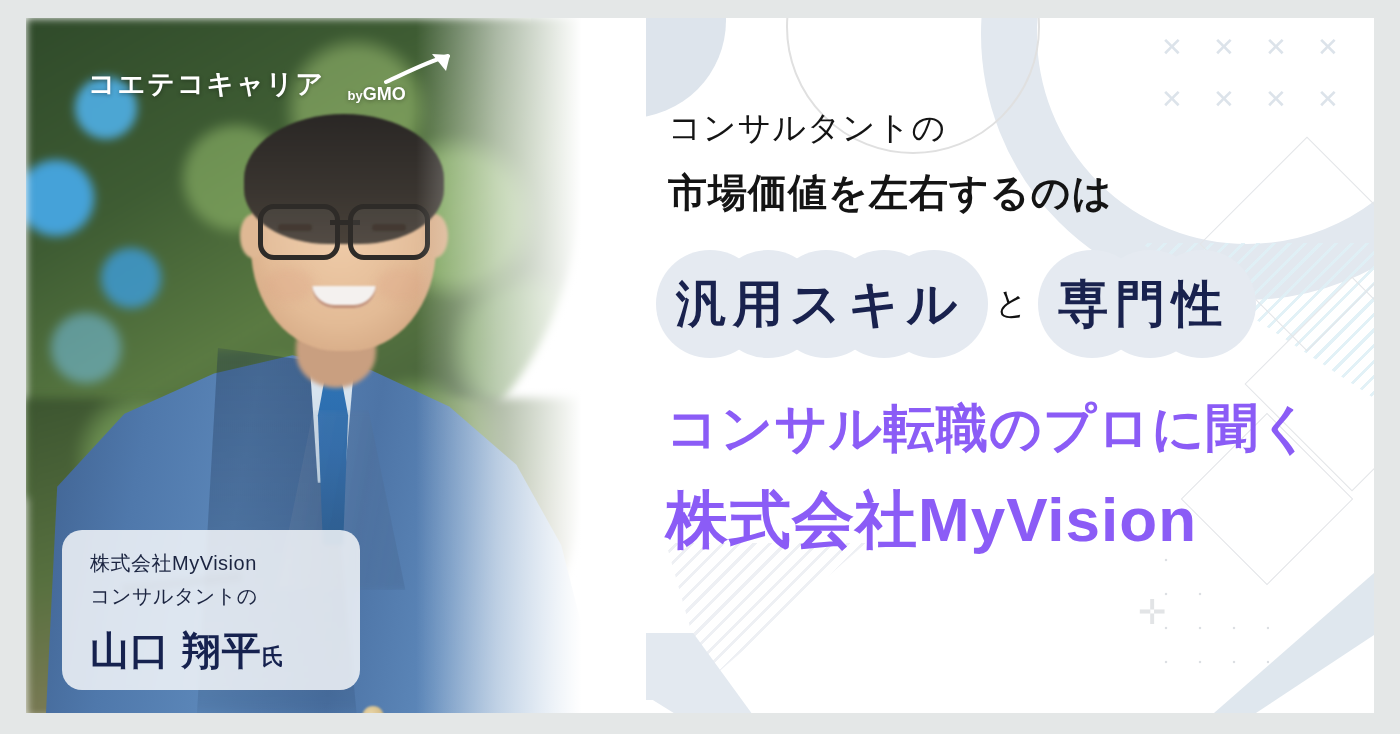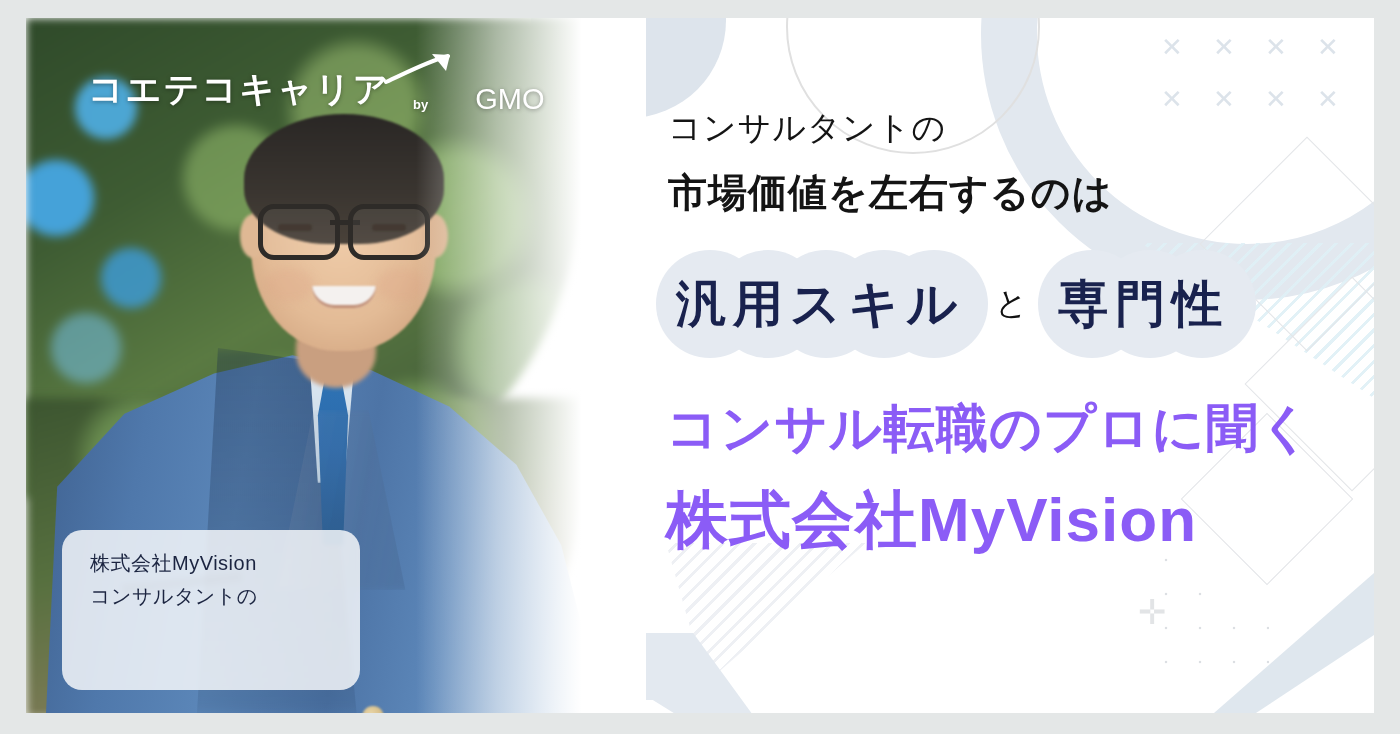--- a/index.html
+++ b/index.html
@@ -203,31 +203,31 @@
     background:radial-gradient(circle at 40% 35%,#e8d5a8,#c8ab6e);
     border-radius:50%;filter:blur(.8px);
   }
 
   
   .logo{
     position:absolute;left:62px;top:48px;color:#ffffff;white-space:nowrap;
     text-shadow:0 1px 4px rgba(0,0,0,.35);
   }
   .logo-main{
-    font-size:35px;font-weight:bold;letter-spacing:2px;display:inline-block;
+    font-size:27px;font-weight:bold;letter-spacing:2px;display:inline-block;
     vertical-align:middle;
   }
   .logo-arrow{
     position:absolute;left:296px;top:-14px;width:70px;height:34px;
   }
   .logo-by{
     display:inline-block;vertical-align:middle;margin-left:18px;
     font-size:13px;font-weight:bold;position:relative;top:10px;
   }
-  .logo-gmo{font-size:29px;font-weight:normal;letter-spacing:0px;margin-left:47px;}
+  .logo-gmo{font-size:18px;font-weight:bold;letter-spacing:0px;}
 
   
   .namecard{
     position:absolute;left:36px;top:512px;width:298px;height:160px;
     background:rgba(255,255,255,.80);
     border-radius:20px;
     backdrop-filter:blur(2px);
   }
   .nc-org,.nc-role{
     font-size:20px;color:#1b2440;letter-spacing:.5px;margin-left:28px;
@@ -357,20 +357,23 @@
         <path d="M48 2 L66 3 L62 19 Z" fill="#ffffff"></path>
       </svg>
       <span class="logo-by">
         <span>by</span><span class="logo-gmo">GMO</span>
       </span>
     </div>
 
     <div class="namecard">
       <div class="nc-org">株式会社MyVision</div>
       <div class="nc-role">コンサルタントの</div>
+      <div class="nc-name">
+        <span>山口 翔平</span><span class="nc-suffix">氏</span>
+      </div>
     </div>
 
     <div class="content">
       <div class="line-sub">コンサルタントの</div>
       <div class="line-big">市場価値を左右するのは</div>
 
       <div class="hl-row">
         <span class="hl">
           <span class="blobs">
             <i style="left:-6px"></i>

